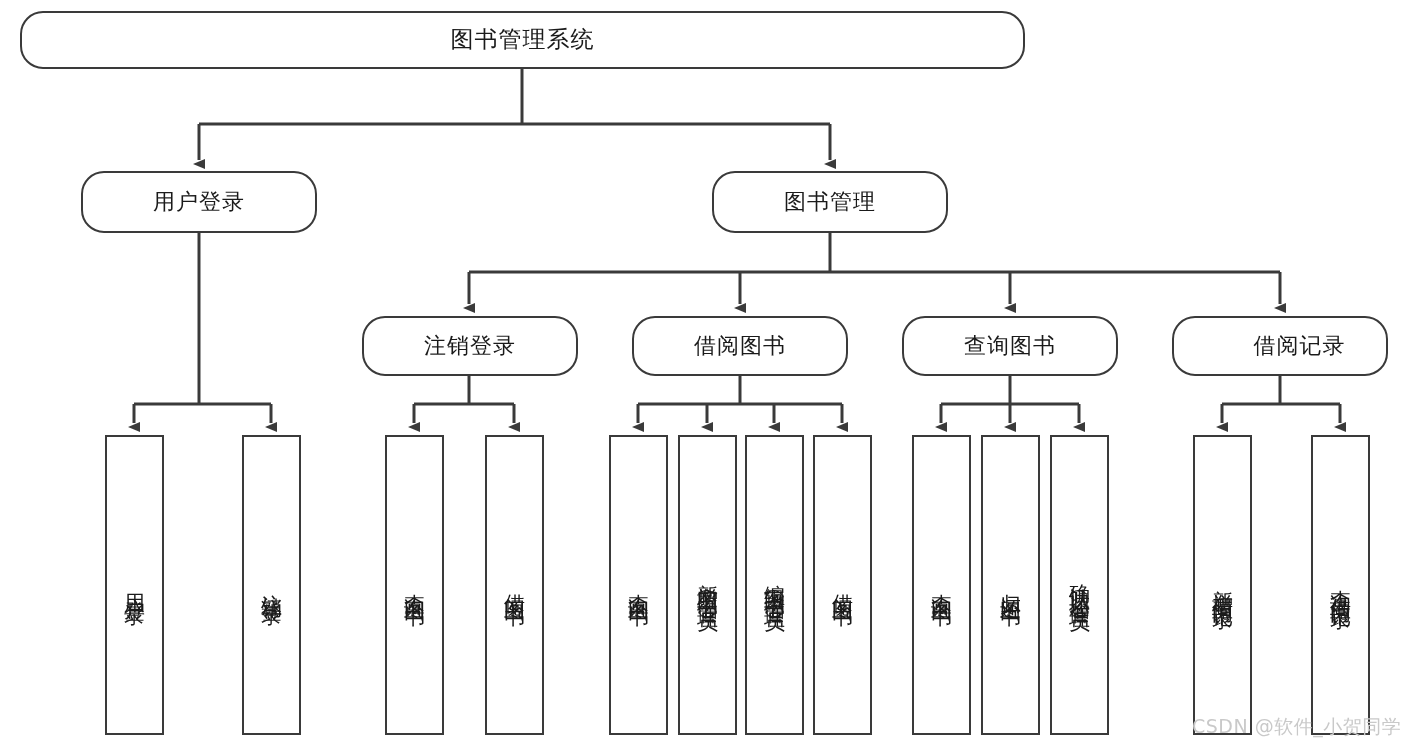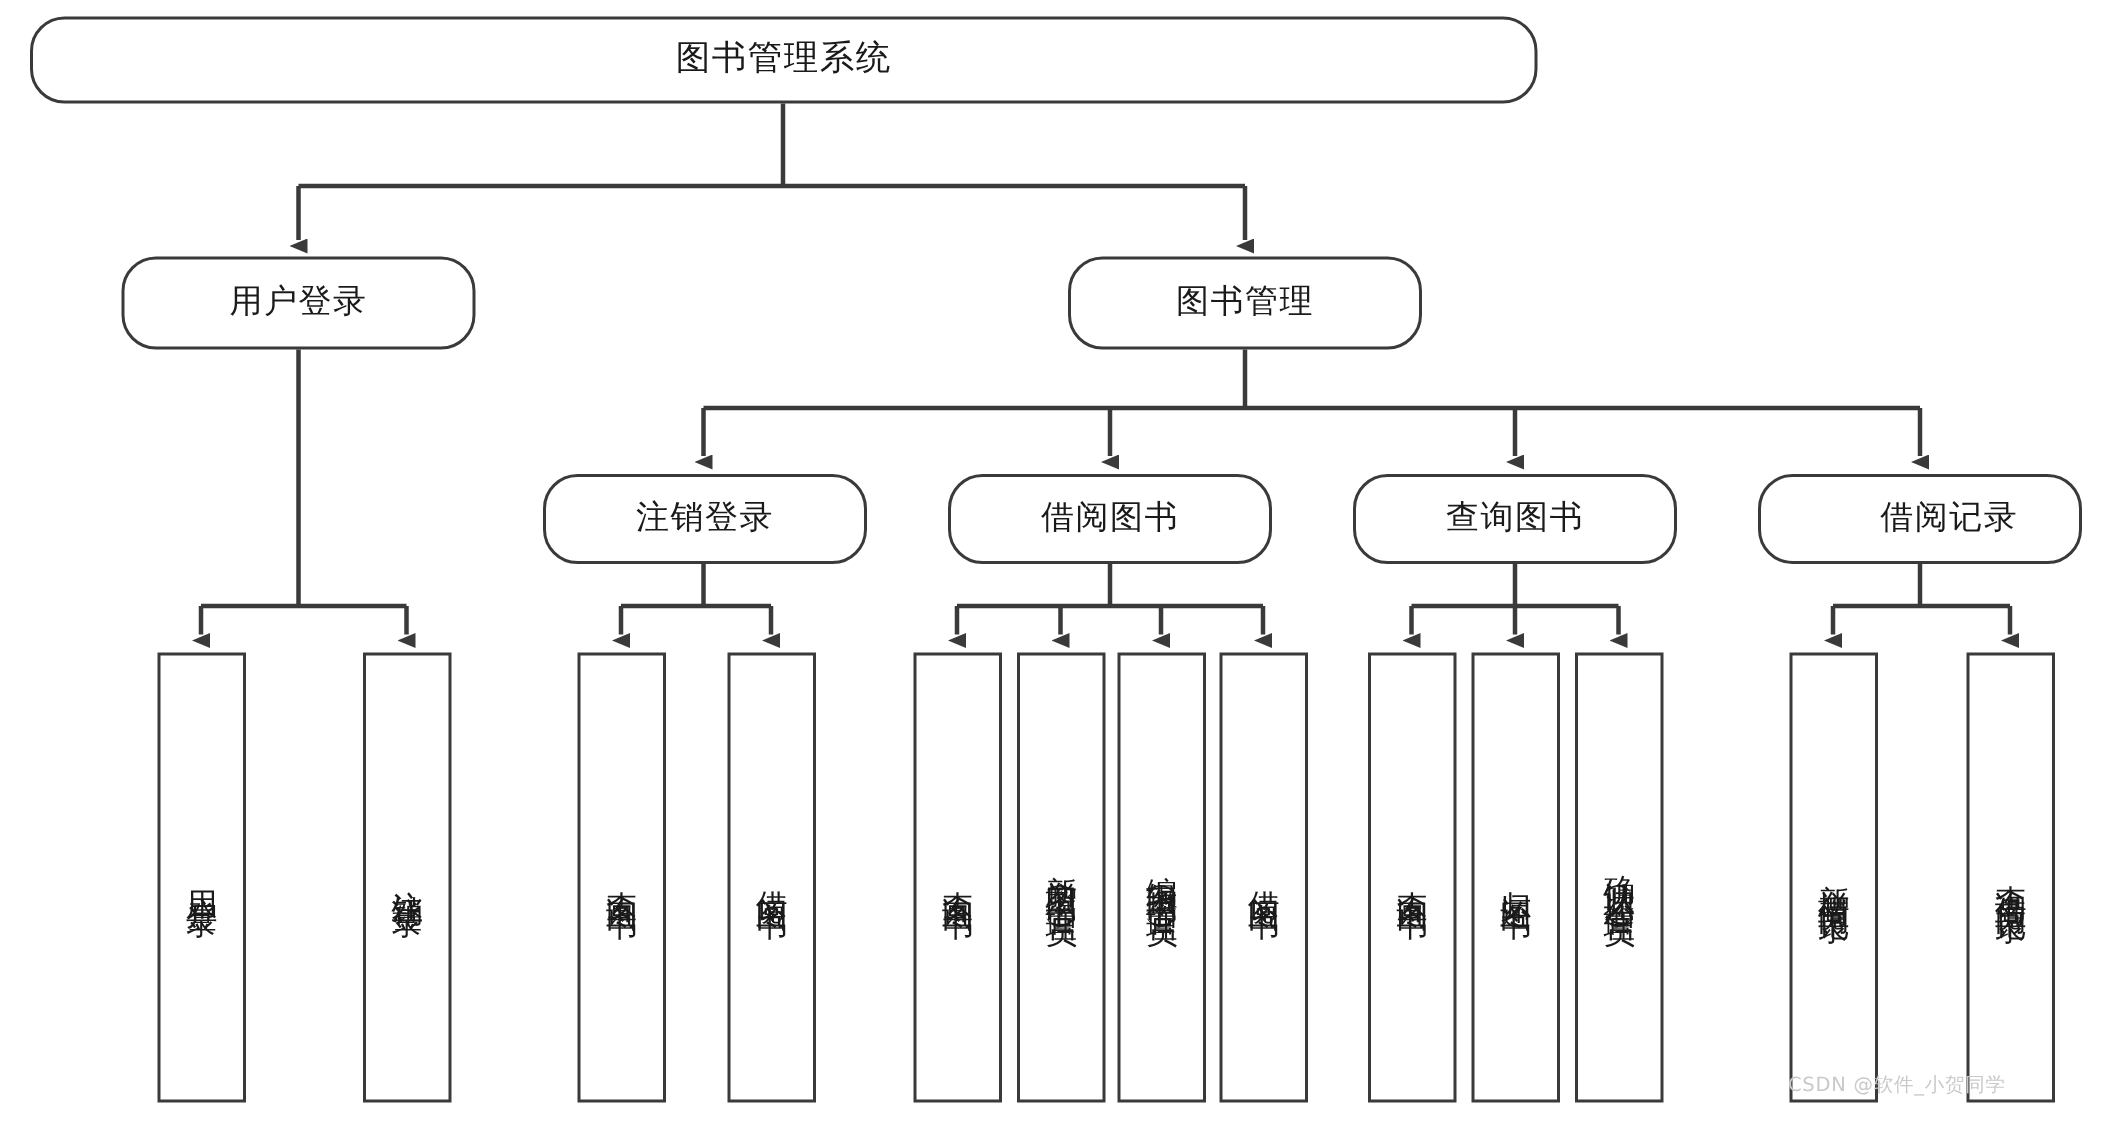--- a/index.html
+++ b/index.html
@@ -51,21 +51,21 @@
     letter-spacing:4px;
     display:block;
   }
   .node.root{
     font-size:23px;
   }
   .watermark{
     position:absolute;
     left:1192px;
     top:714px;
-    font-size:13px;
+    font-size:19px;
     color:#c9c9c9;
     letter-spacing:0.5px;
     white-space:nowrap;
     user-select:none;
   }
 </style>
 </head>
 <body>
 
 <div id="canvas">

